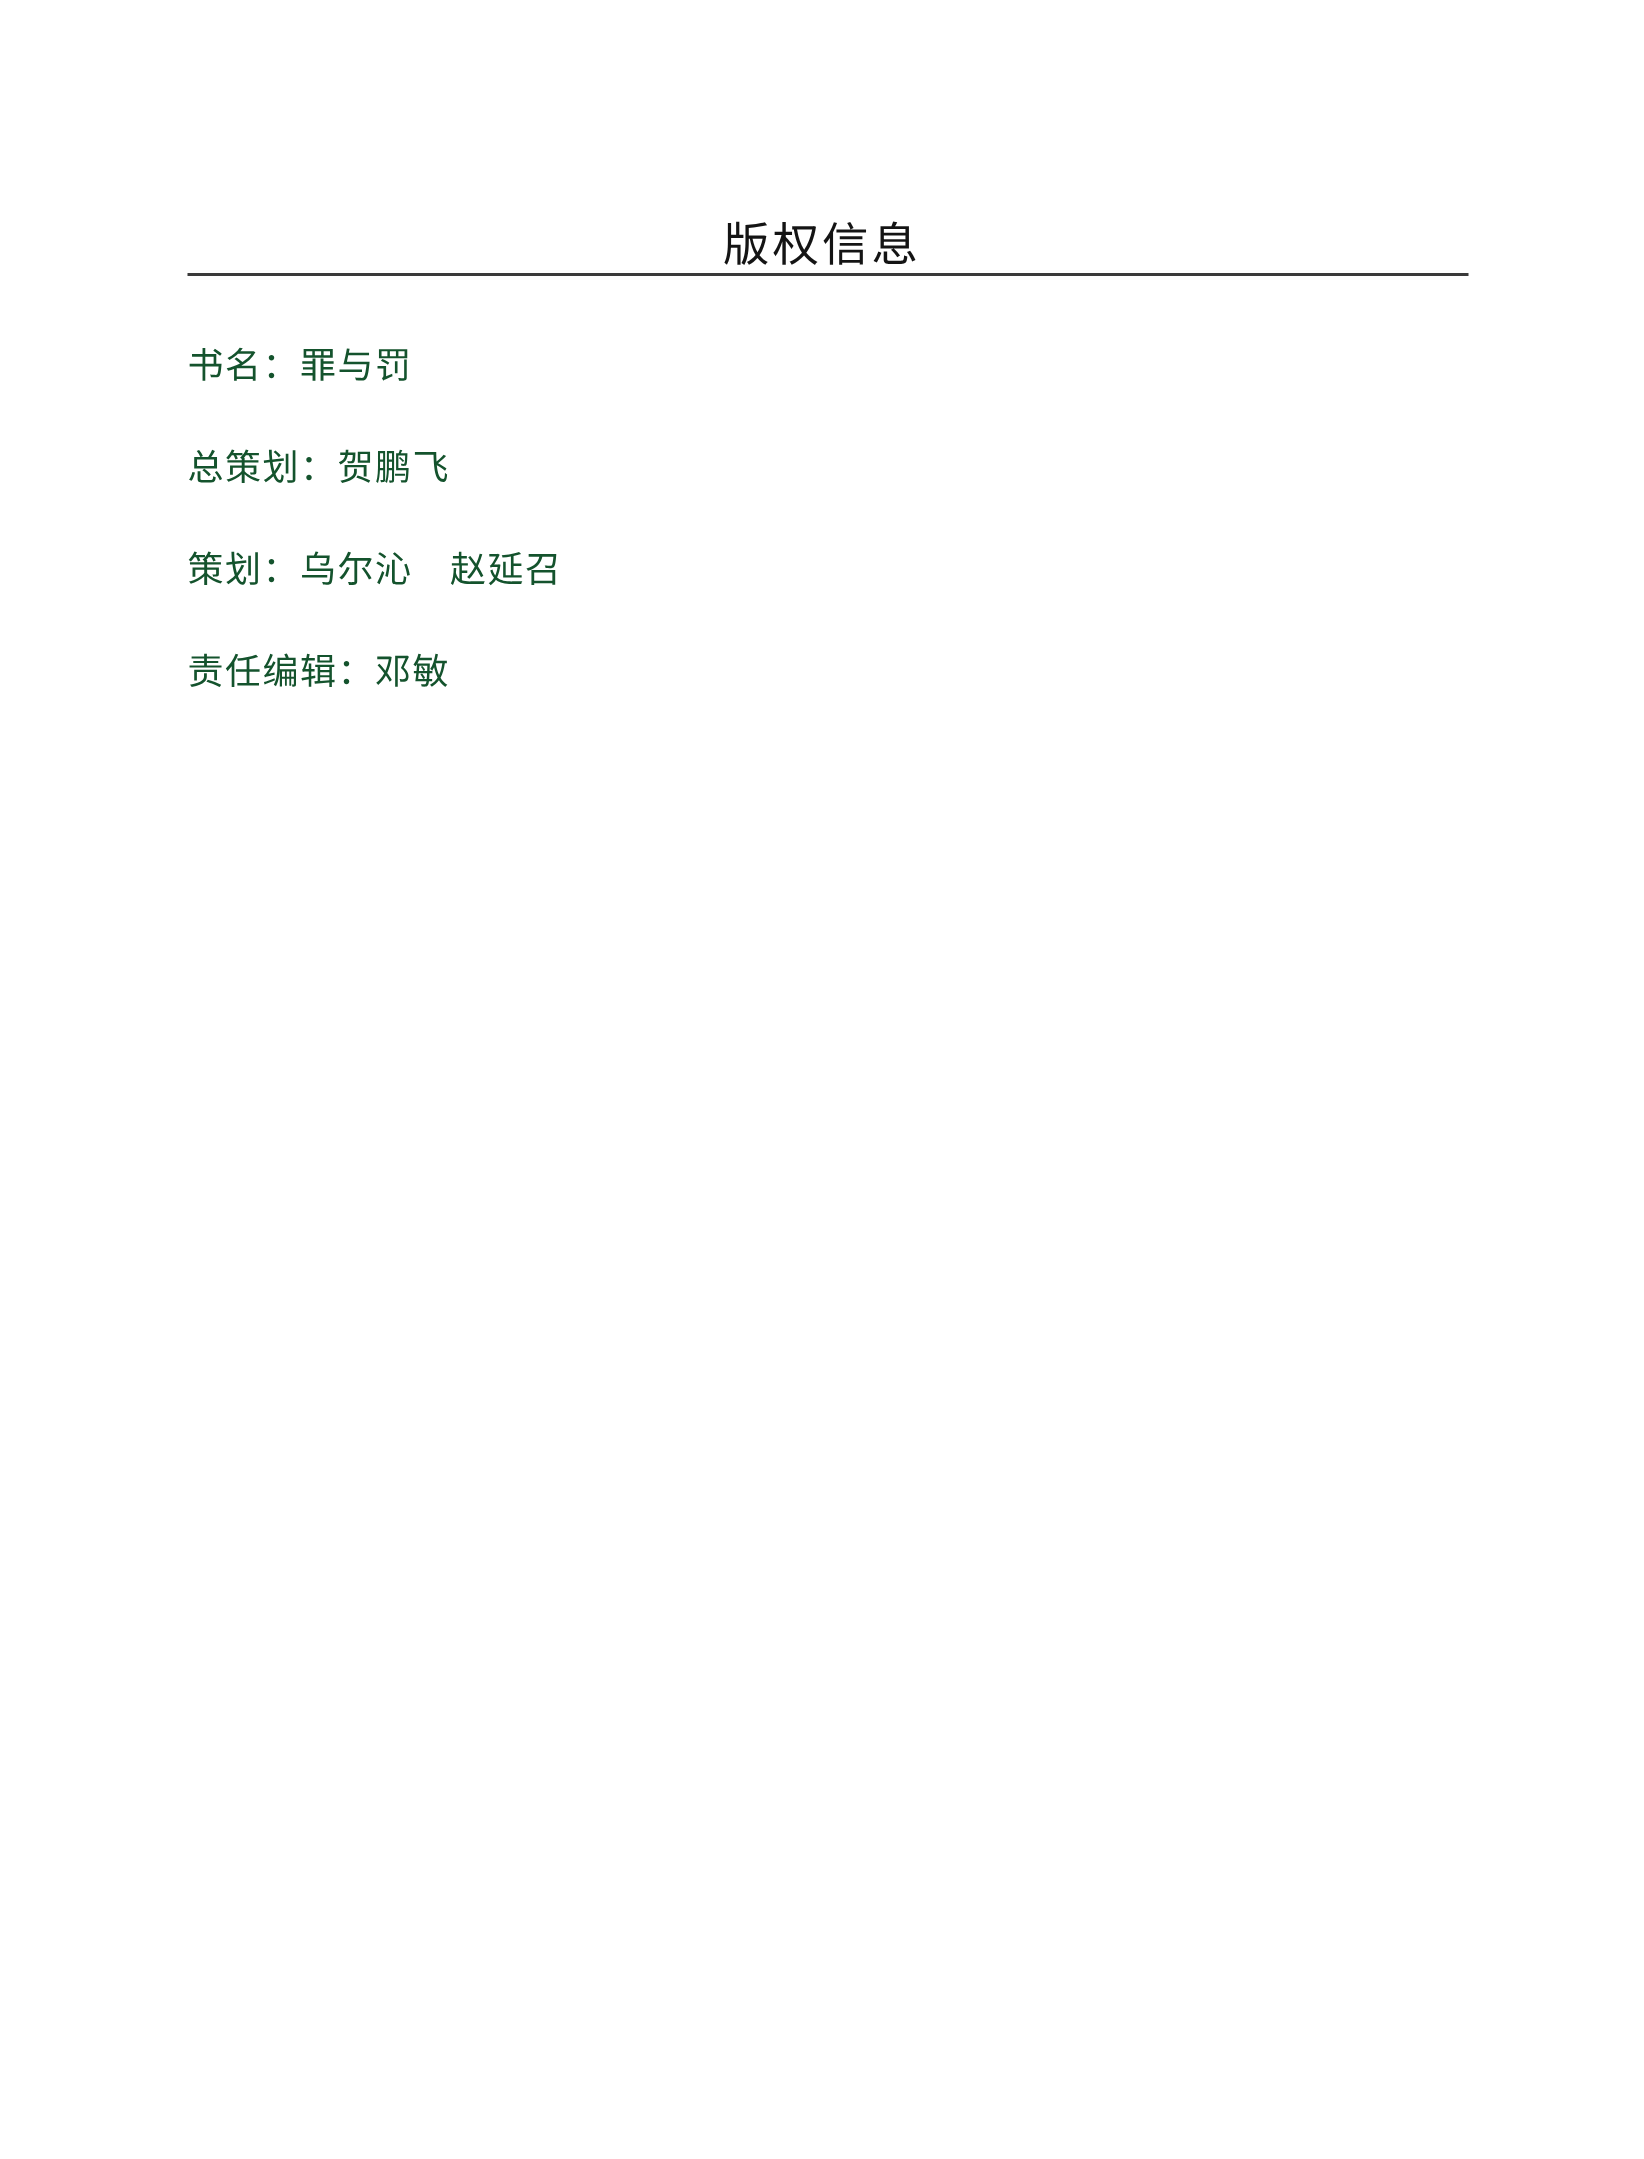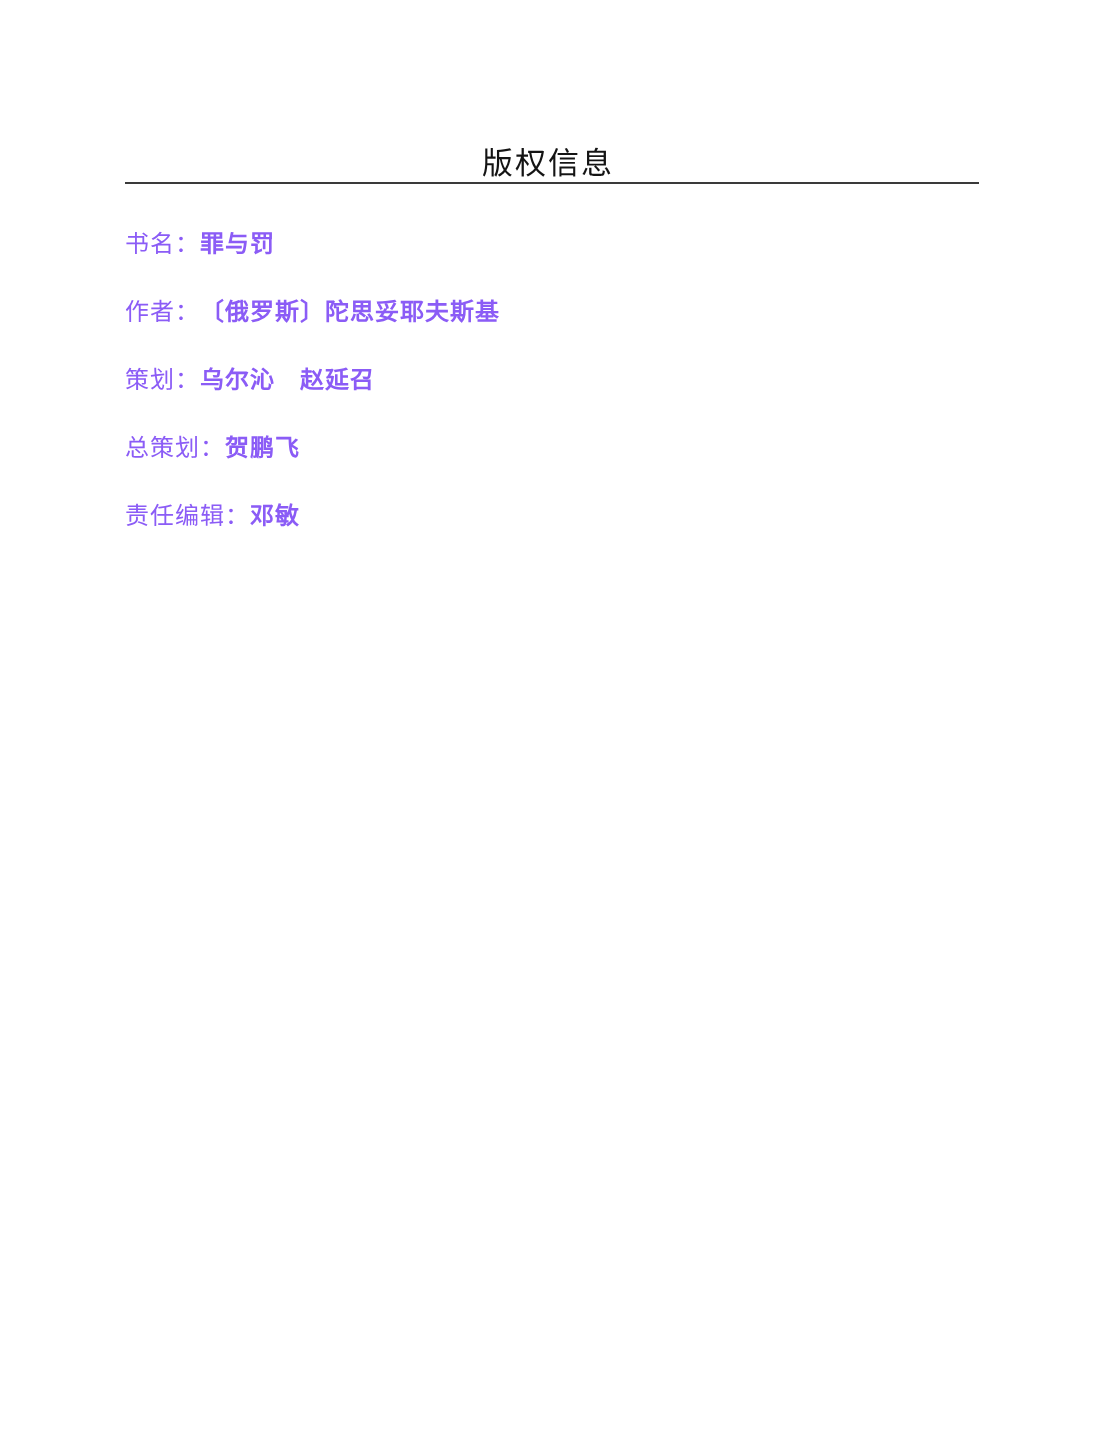--- a/index.html
+++ b/index.html
@@ -53,61 +53,57 @@
     margin: 0;
     padding: 0;
     list-style: none;
   }
   .info-row {
     font-size: 24px;
     line-height: 1.0;
     height: 68px;
     display: flex;
     align-items: center;
-    color: #8b5cf6;
+    color: #14532d;
     letter-spacing: 1px;
     white-space: pre;
   }
   .info-row .label {
     font-weight: 400;
   }
   .info-row .value {
-    font-weight: 700;
+    font-weight: 400;
   }
 </style>
 </head>
 <body>
 
 <div class="page">
 
   <div class="doc-title">版权信息</div>
 
   <div class="title-rule"></div>
 
   <ul class="info-list">
 
     <li class="info-row">
       <span class="label">书名：</span>
       <span class="value">罪与罚</span>
     </li>
 
+
+
     <li class="info-row">
-      <span class="label">作者：</span>
-      <span class="value">〔俄罗斯〕陀思妥耶夫斯基</span>
+      <span class="label">总策划：</span>
+      <span class="value">贺鹏飞</span>
     </li>
-
 
     <li class="info-row">
       <span class="label">策划：</span>
       <span class="value">乌尔沁　赵延召</span>
-    </li>
-
-    <li class="info-row">
-      <span class="label">总策划：</span>
-      <span class="value">贺鹏飞</span>
     </li>
 
 
     <li class="info-row">
       <span class="label">责任编辑：</span>
       <span class="value">邓敏</span>
     </li>
 
 
   </ul>

